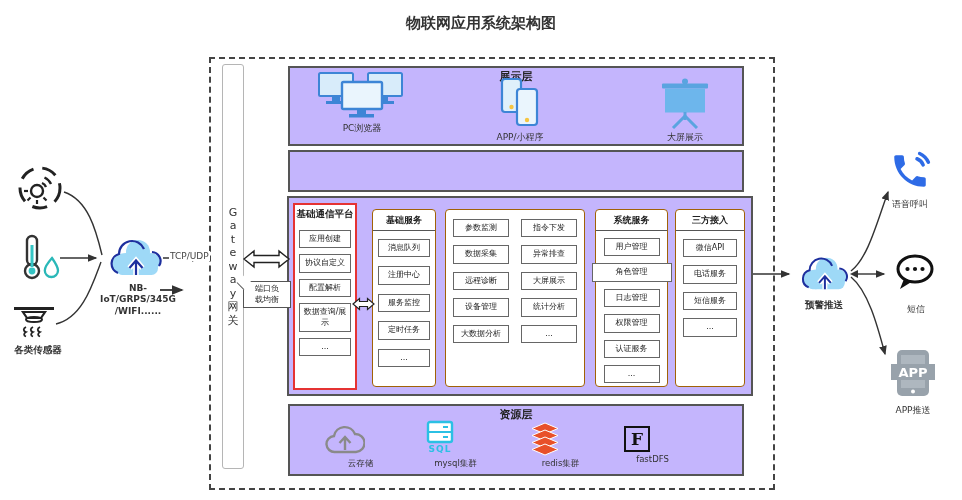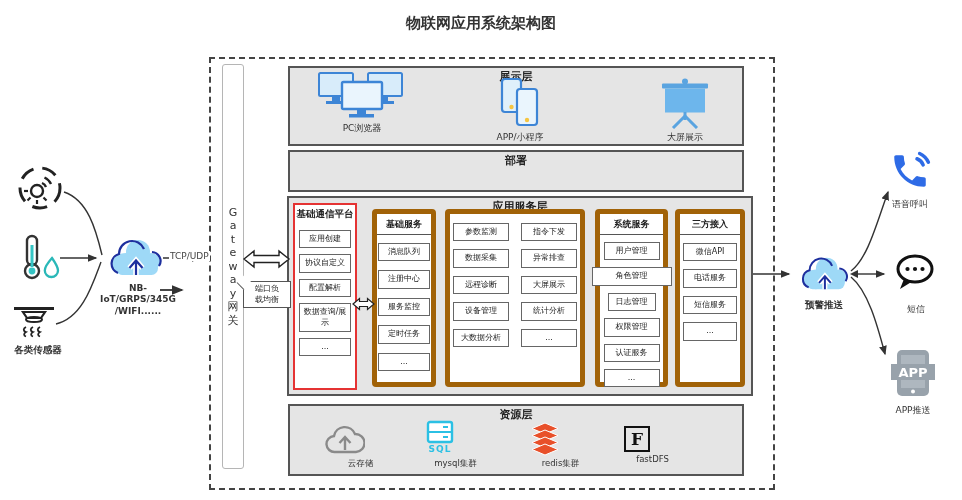--- a/index.html
+++ b/index.html
@@ -13,24 +13,24 @@
   
   .gw{position:absolute;left:222px;top:64px;width:20px;height:403px;border:1px solid #b5b5b5;
       border-radius:3px;background:#fff;display:flex;flex-direction:column;align-items:center;
       justify-content:center;font-size:11px;line-height:13.5px;color:#333;z-index:3;}
   .port-tag{position:absolute;left:243px;top:281px;width:48px;height:27px;border:1px solid #555;
       background:#fff;font-size:8px;line-height:1.35;text-align:center;padding-top:2px;
       box-sizing:border-box;z-index:4;}
   .port-tag::before{content:"";position:absolute;top:-5px;left:-5px;width:10px;height:10px;
       background:#fff;border-bottom:1px solid #555;transform:rotate(45deg);}
   
-  .layer-box{position:absolute;border:2px solid #555;background:#e5e5e5;box-sizing:border-box;z-index:2;}
+  .layer-box{position:absolute;border:2px solid #555;background:#c4b5fd;box-sizing:border-box;z-index:2;}
   .layer-title{text-align:center;font-weight:bold;font-size:11px;padding-top:1px;}
   
-  .col{position:absolute;border:5px solid #a16207;border-radius:4px;background:#fff;
+  .col{position:absolute;border:1px solid #a16207;border-radius:4px;background:#fff;
        display:flex;flex-direction:column;align-items:center;box-sizing:border-box;}
   .col-head{width:100%;box-sizing:border-box;border-bottom:1px solid #555;font-weight:bold;
        font-size:9px;text-align:center;padding:4px 0 3px;}
   .red-col{position:absolute;border:2px solid #e53333;background:#fff;display:flex;
        flex-direction:column;align-items:center;box-sizing:border-box;padding-top:3px;}
   .red-title{font-weight:bold;font-size:9.5px;text-align:right;margin-bottom:9px;}
   .ib{background:#fff;border:1px solid #666;font-size:8px;text-align:center;
       padding:3px 2px;line-height:1.3;width:52px;box-sizing:border-box;}
   .stack{display:flex;flex-direction:column;align-items:center;gap:7px;}
   .biz-cols{display:flex;gap:12px;padding-top:9px;}
@@ -201,25 +201,23 @@
     <rect x="6" y="5.5" width="46" height="5" rx="1" fill="#5aa4e0"></rect>
     <rect x="9" y="10.5" width="40" height="24" fill="#6db6ec"></rect>
     <line x1="29" y1="34" x2="29" y2="42" stroke="#5aa4e0" stroke-width="3"></line>
     <line x1="29" y1="38" x2="17" y2="50" stroke="#5aa4e0" stroke-width="3"></line>
     <line x1="29" y1="38" x2="41" y2="50" stroke="#5aa4e0" stroke-width="3"></line>
   </svg>
   <div class="icon-label">大屏展示</div>
 </div>
 
 <div class="layer-box" style="left:288px;top:150px;width:456px;height:42px;">
-  <div class="layer-title">部署</div>
 </div>
 
 <div class="layer-box" style="left:287px;top:196px;width:466px;height:200px;">
-  <div class="layer-title">应用服务层</div>
 
   <div class="red-col" style="left:4px;top:5px;width:64px;height:187px;">
     <div class="red-title">基础通信平台</div>
     <div class="stack" style="gap:6px;">
       <div class="ib">应用创建</div>
       <div class="ib">协议自定义</div>
       <div class="ib">配置解析</div>
       <div class="ib">数据查询/展示</div>
       <div class="ib">...</div>
     </div>
@@ -253,21 +251,21 @@
         <div class="ib">...</div>
       </div>
     </div>
   </div>
 
   <div class="col" style="left:306px;top:11px;width:73px;height:178px;">
     <div class="col-head">系统服务</div>
     <div class="stack" style="padding-top:7px;gap:7px;">
       <div class="ib" style="width:56px;">用户管理</div>
       <div class="ib" style="width:80px;">角色管理</div>
-      <div class="ib" style="width:48px;">日志管理</div>
+      <div class="ib" style="width:56px;">日志管理</div>
       <div class="ib" style="width:56px;">权限管理</div>
       <div class="ib" style="width:56px;">认证服务</div>
       <div class="ib" style="width:56px;">...</div>
     </div>
   </div>
 
   <div class="col" style="left:386px;top:11px;width:70px;height:178px;">
     <div class="col-head">三方接入</div>
     <div class="stack" style="padding-top:8px;gap:8px;">
       <div class="ib" style="width:54px;">微信API</div>

